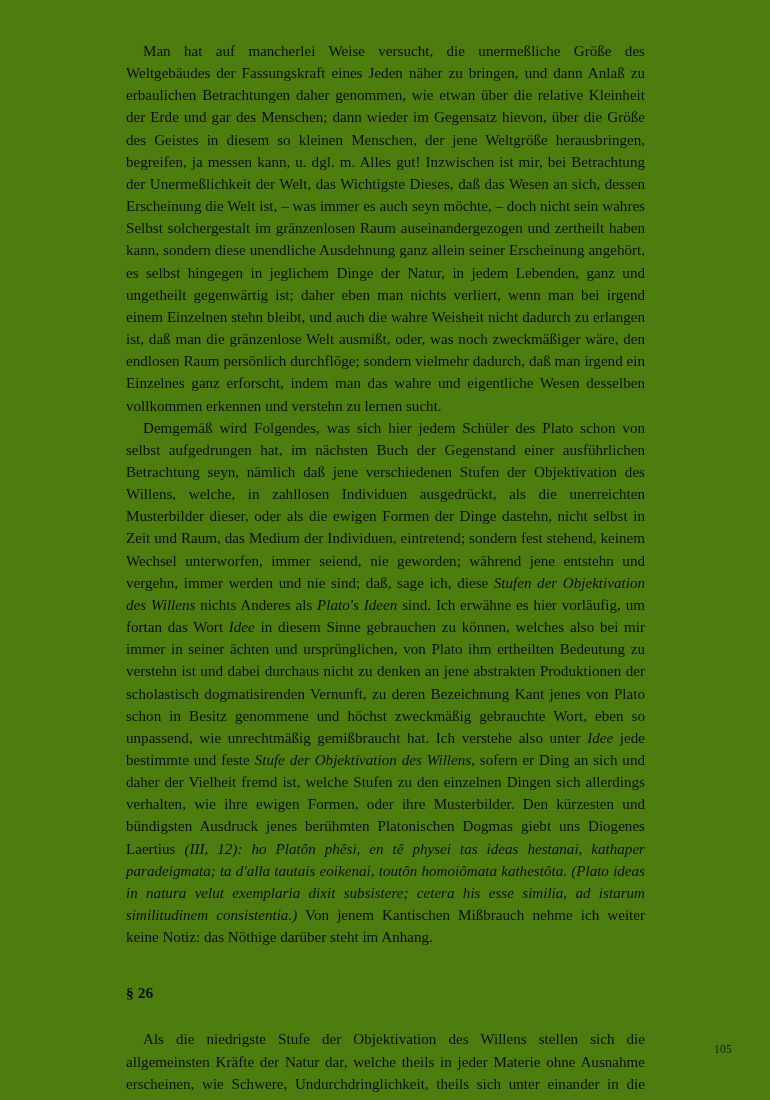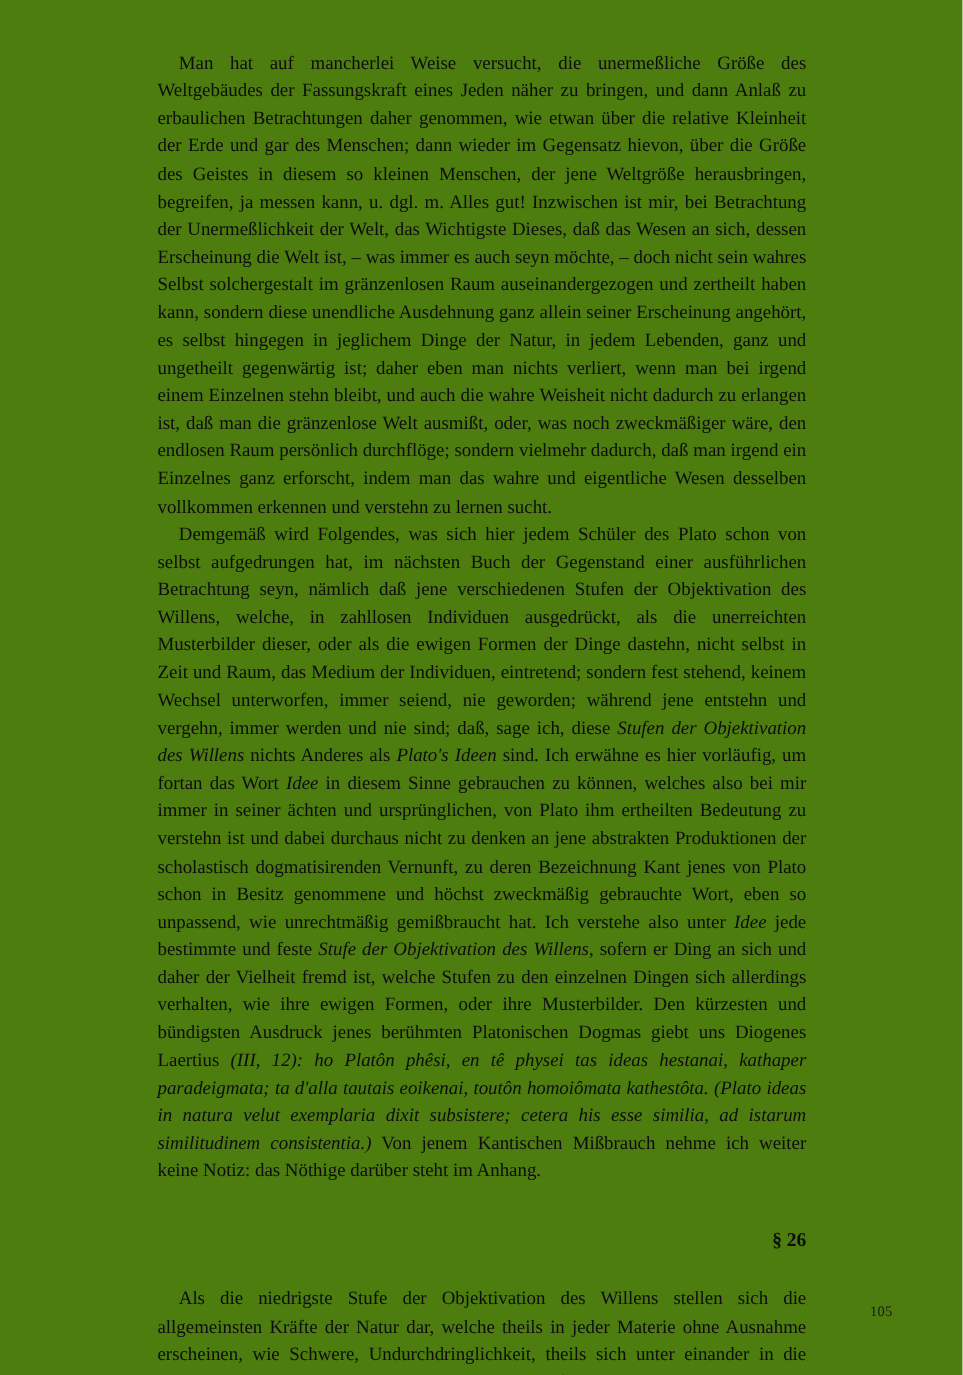--- a/index.html
+++ b/index.html
@@ -36,28 +36,28 @@
   }
   i, .it {
     font-style: italic;
   }
   h2.section-heading {
     margin: 0;
     font-family: "Liberation Serif", "DejaVu Serif", serif;
     font-size: 15.6px;
     font-weight: bold;
     color: #0d0d0d;
-    text-align: right;
+    text-align: left;
     text-indent: 0;
   }
   .gap-before-heading { height: 36px; }
   .gap-after-heading { height: 26px; }
   .folio {
     position: absolute;
-    right: 56px;
+    right: 38px;
     top: 1043px;
     font-family: "Liberation Serif", "DejaVu Serif", serif;
     font-size: 11.6px;
     color: #1a1a1a;
     letter-spacing: 0.2px;
   }
 </style>
 </head>
 <body>
 

